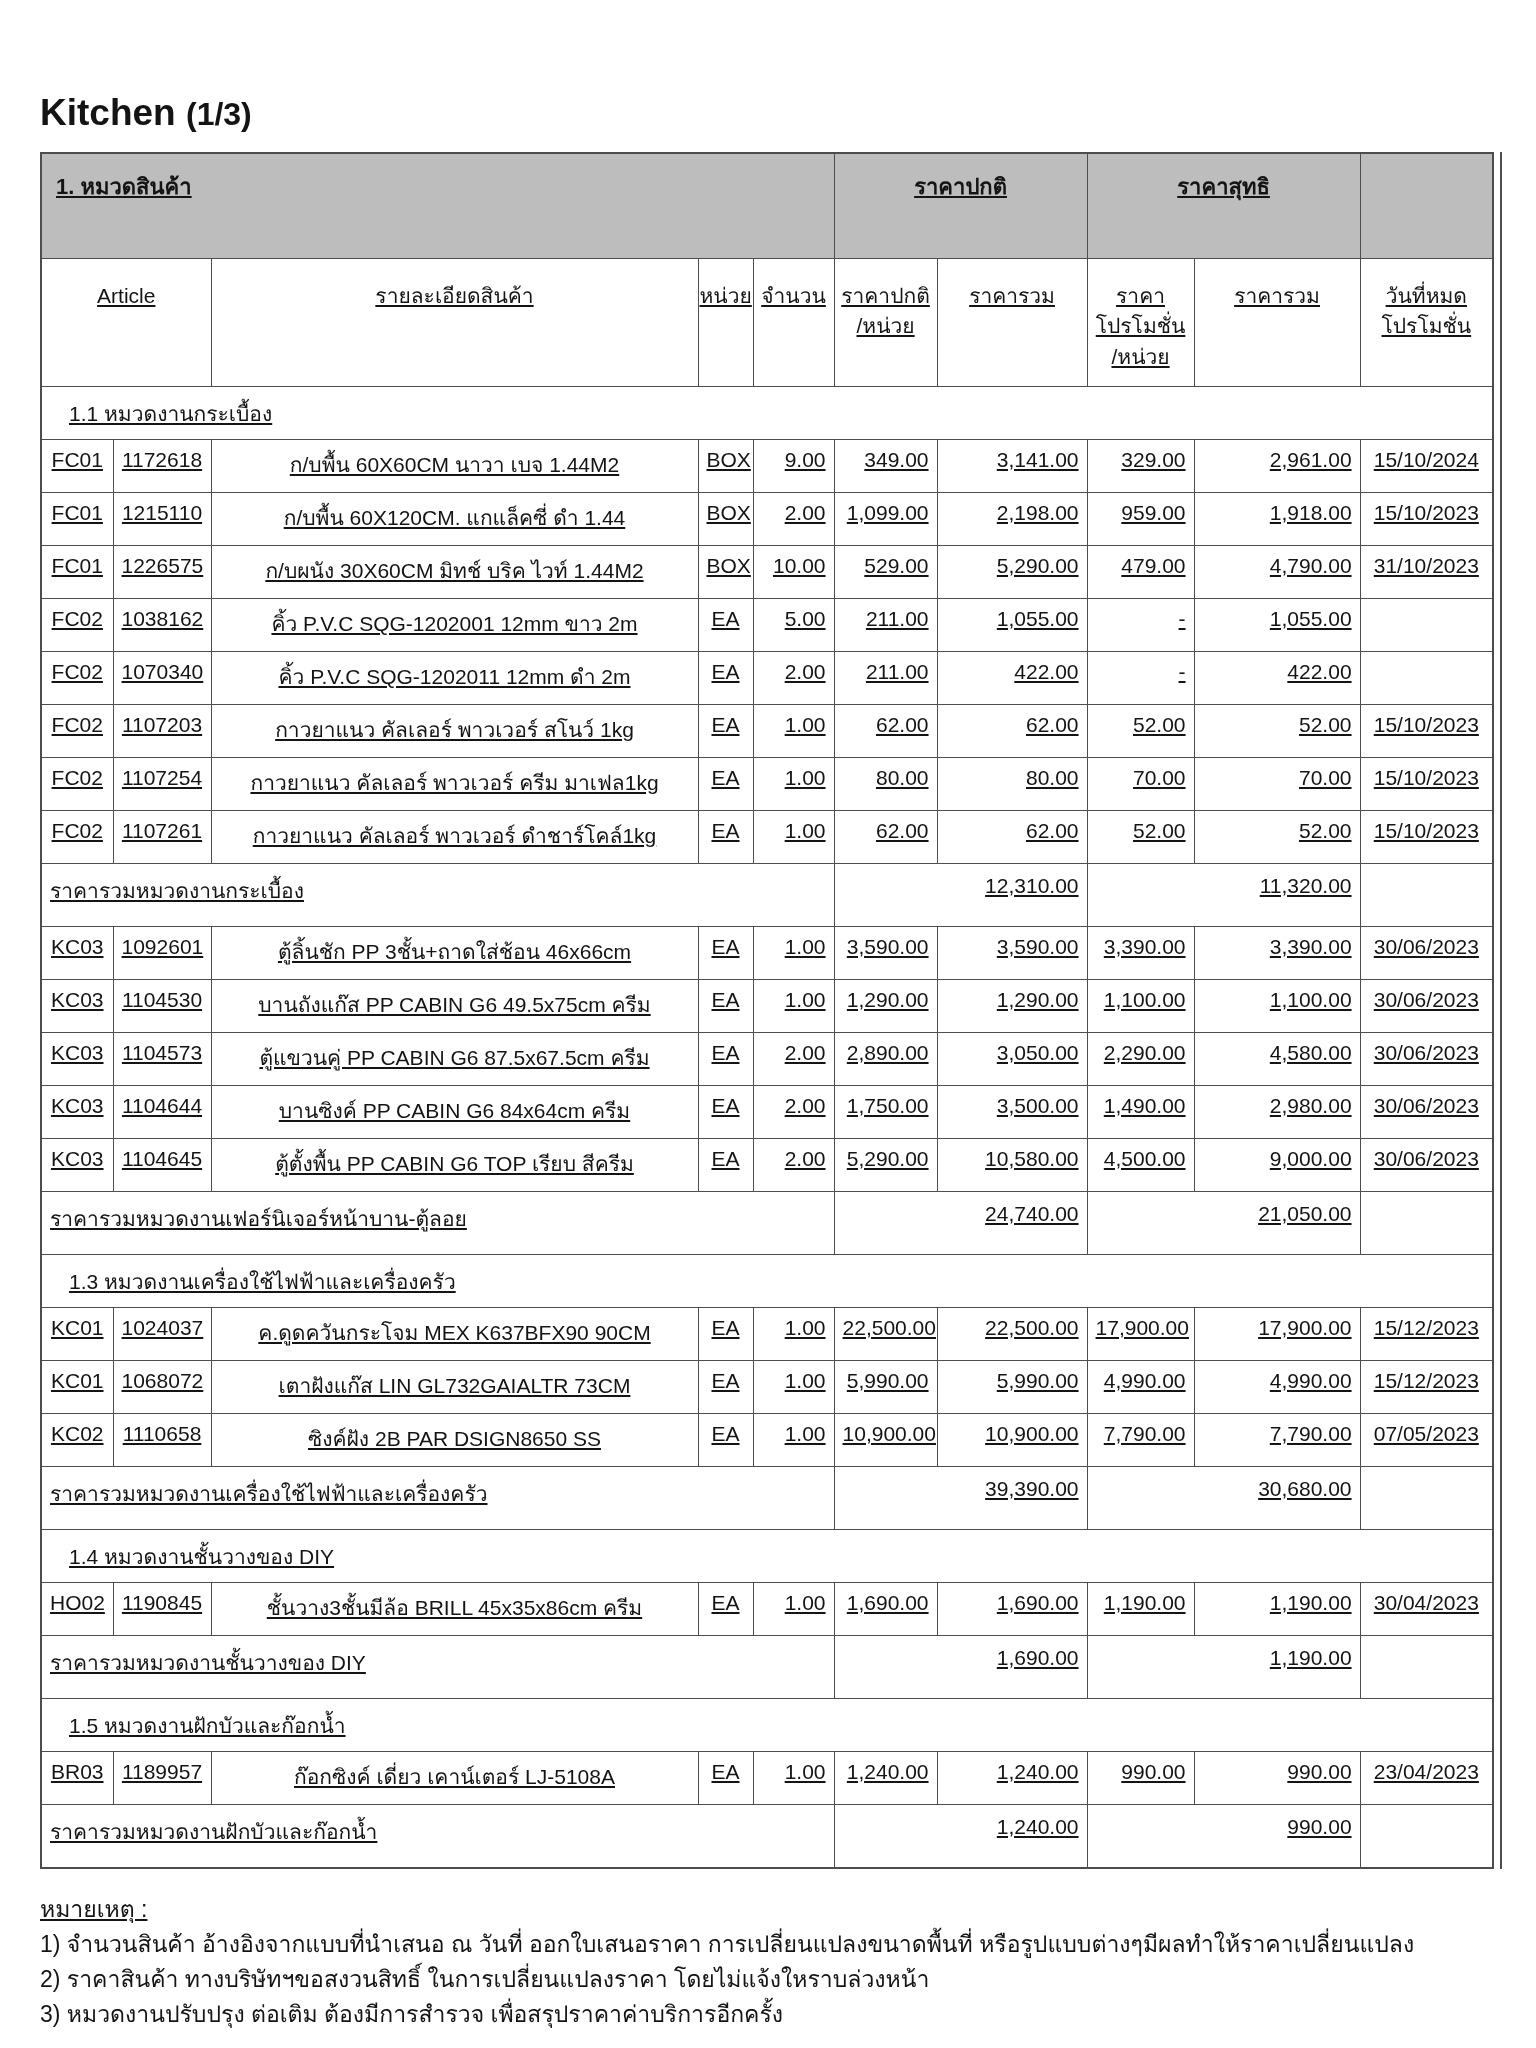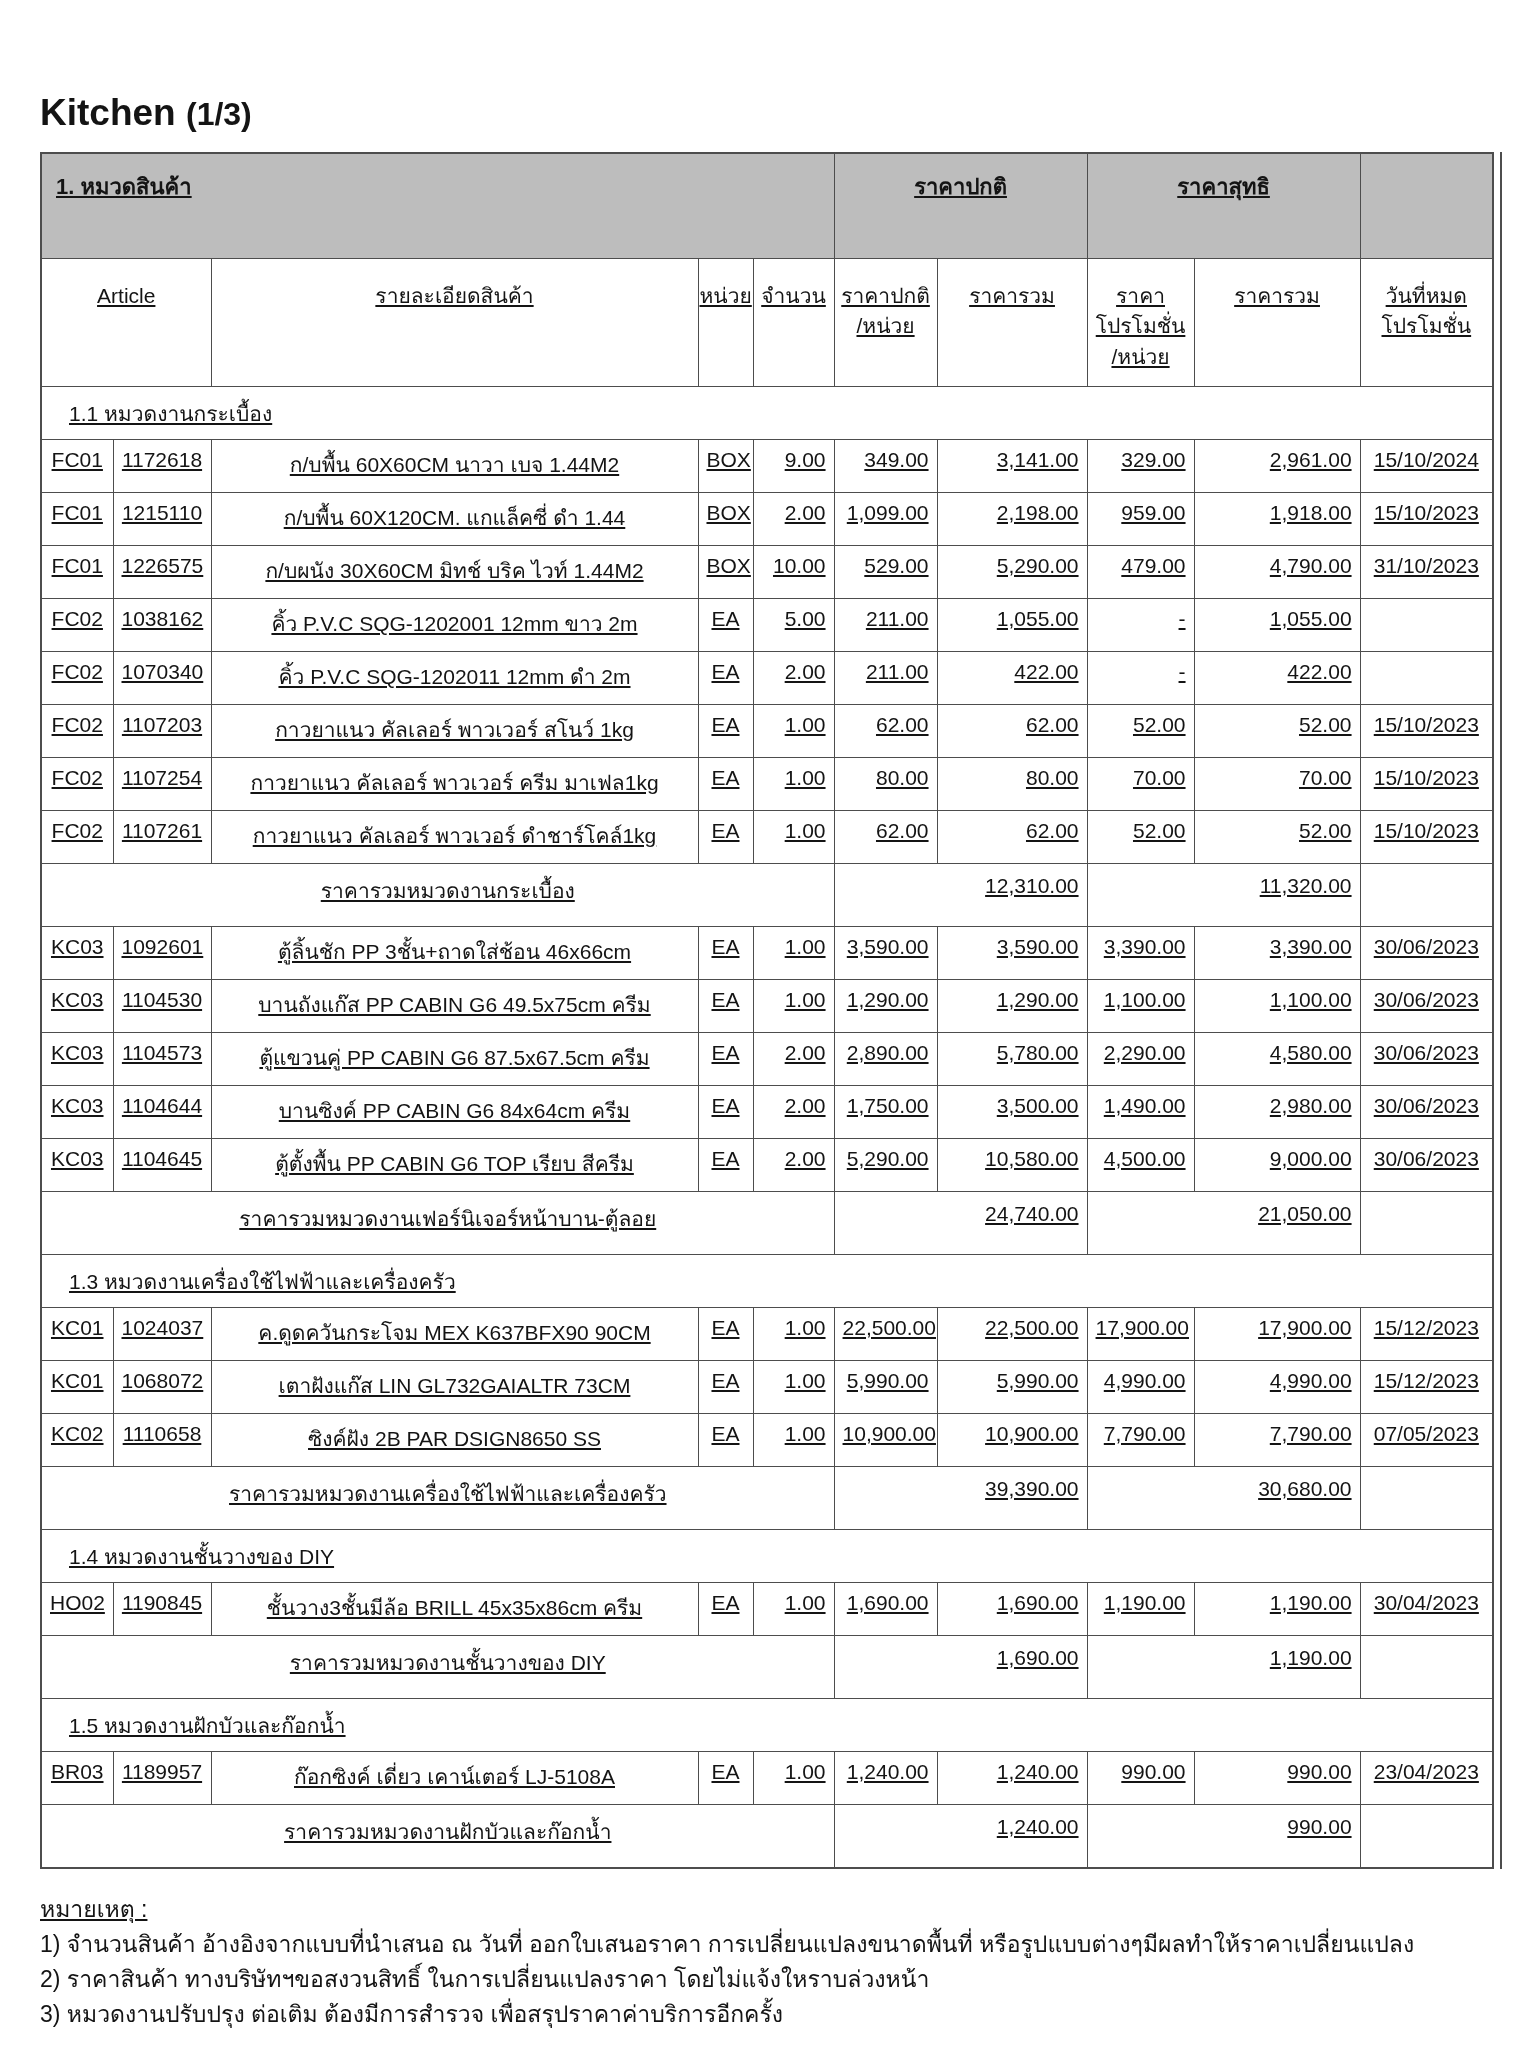--- a/index.html
+++ b/index.html
@@ -33,21 +33,21 @@
   }
   tr.section-row td {
     height:50px; vertical-align:middle; text-align:left; padding-left:27px;
   }
   tr.data-row td { height:44px; vertical-align:top; padding:8px 8px 0 8px; }
   td.c0, td.c3, td.c9 { text-align:center; }
   td.c1 { text-align:center; }
   td.c2 { text-align:center; }
   td.c4, td.c5, td.c6, td.c7, td.c8 { text-align:right; }
   tr.total-row td { height:52px; vertical-align:top; padding:10px 8px 0 8px; }
-  tr.total-row td.lbl { text-align:center; padding-left:28px; }
+  tr.total-row td.lbl { text-align:left; padding-left:8px; }
   tr.total-row td.num { text-align:right; }
   .notes {
     position:absolute; left:40px; top:1892px; width:1480px;
     font-size:23px; line-height:1.52;
   }
   .notes .notes-heading { text-decoration:underline; }
 </style>
 </head>
 <body>
 
@@ -225,21 +225,21 @@
             <td class="c8">1,100.00</td>
             <td class="c9">30/06/2023</td>
           </tr>
           <tr class="data-row">
             <td class="c0">KC03</td>
             <td class="c1">1104573</td>
             <td class="c2">ตู้แขวนคู่ PP CABIN G6 87.5x67.5cm ครีม</td>
             <td class="c3">EA</td>
             <td class="c4">2.00</td>
             <td class="c5">2,890.00</td>
-            <td class="c6">5,780.00</td>
+            <td class="c6">3,050.00</td>
             <td class="c7">2,290.00</td>
             <td class="c8">4,580.00</td>
             <td class="c9">30/06/2023</td>
           </tr>
           <tr class="data-row">
             <td class="c0">KC03</td>
             <td class="c1">1104644</td>
             <td class="c2">บานซิงค์ PP CABIN G6 84x64cm ครีม</td>
             <td class="c3">EA</td>
             <td class="c4">2.00</td>

